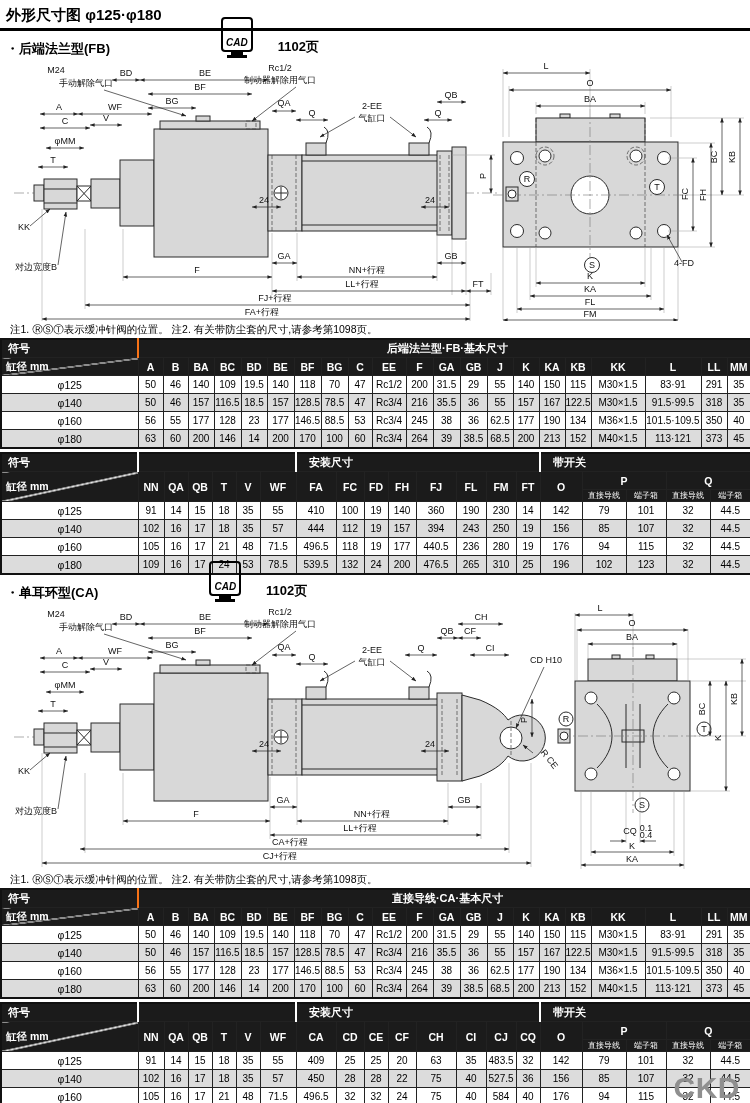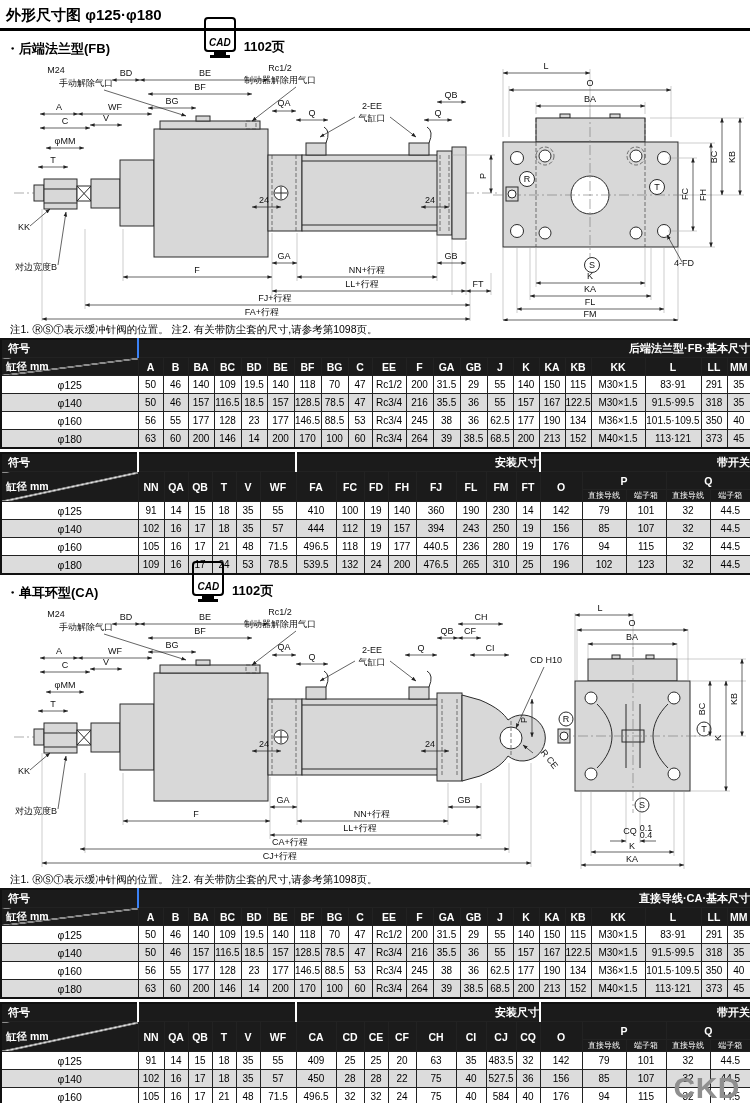--- a/index.html
+++ b/index.html
@@ -1,34 +1,34 @@
 <!DOCTYPE html>
 <html><head>
 <meta charset="utf-8">
 <style>
   html,body{margin:0;padding:0;background:#fff;}
   .page{position:relative;width:750px;height:1103px;background:#fff;overflow:hidden;
         font-family:"Liberation Sans","DejaVu Sans",sans-serif;color:#000;}
   .titlebar{font-size:15px;font-weight:bold;padding:6px 4px 3px 6px;border-bottom:3px solid #000;}
-  .sect-head{display:flex;align-items:flex-end;gap:8px;margin:3px 0 1px 6px;height:24px;}
+  .sect-head{display:flex;align-items:flex-end;gap:25px;margin:3px 0 1px 6px;height:24px;}
   .sect-title{font-size:13px;font-weight:bold;}
   .cadwrap{display:inline-flex;flex-direction:column;align-items:center;margin-left:86px;}
   .cadbox{display:inline-block;border:2px solid #000;border-radius:4px;padding:18px 3px 1px 3px;
           font-size:10px;font-weight:bold;line-height:12px;font-style:italic;}
   .cadstand{width:12px;height:3px;background:#000;}
   .cadbase{width:20px;height:3px;background:#000;}
   .cad-page{font-size:13px;font-weight:bold;padding-bottom:2px;}
   svg{display:block;}
   .note{font-size:10.5px;padding:2px 16px 2px 10px;height:13px;white-space:nowrap;}
   table{border-collapse:collapse;table-layout:fixed;width:750px;margin:0 0 3px 0;border:2px solid #111;}
   th,td{border:1px solid #222;text-align:center;overflow:hidden;white-space:nowrap;font-weight:normal;padding:0;}
   thead th{background:#1b1b1b;color:#fff;font-weight:bold;height:17px;font-size:10.5px;}
   th.corner{text-align:left;padding-left:6px;font-size:11px;}
-  th.gtitle{text-align:right;padding-left:6px;font-size:11px;border-left:2px solid #3b82f6;}
-  th.grp{text-align:right;padding-left:6px;font-size:11px;border-left:2px solid #fff;}
+  th.gtitle{text-align:center;padding-left:6px;font-size:11px;border-left:2px solid #f97316;}
+  th.grp{text-align:left;padding-left:12px;font-size:11px;border-left:2px solid #fff;}
   th.diag{text-align:left;padding-left:4px;font-size:10.5px;
           background-color:#1b1b1b;
           background-image:linear-gradient(to bottom right,rgba(0,0,0,0) 48.5%,#fff 49.5%,#fff 51%,rgba(0,0,0,0) 52%);}
   th.sub{height:10px;font-size:8px;font-weight:normal;}
   tbody td{font-size:10px;height:17px;}
   tbody th.boreh{font-size:10.5px;height:17px;font-weight:normal;}
   tr.alt{background:#dcdcdc;}
   .logo{position:absolute;right:10px;bottom:0;font-size:30px;font-weight:bold;color:#8f8f8f;
         letter-spacing:0.5px;line-height:30px;margin-top:9px;}
   

